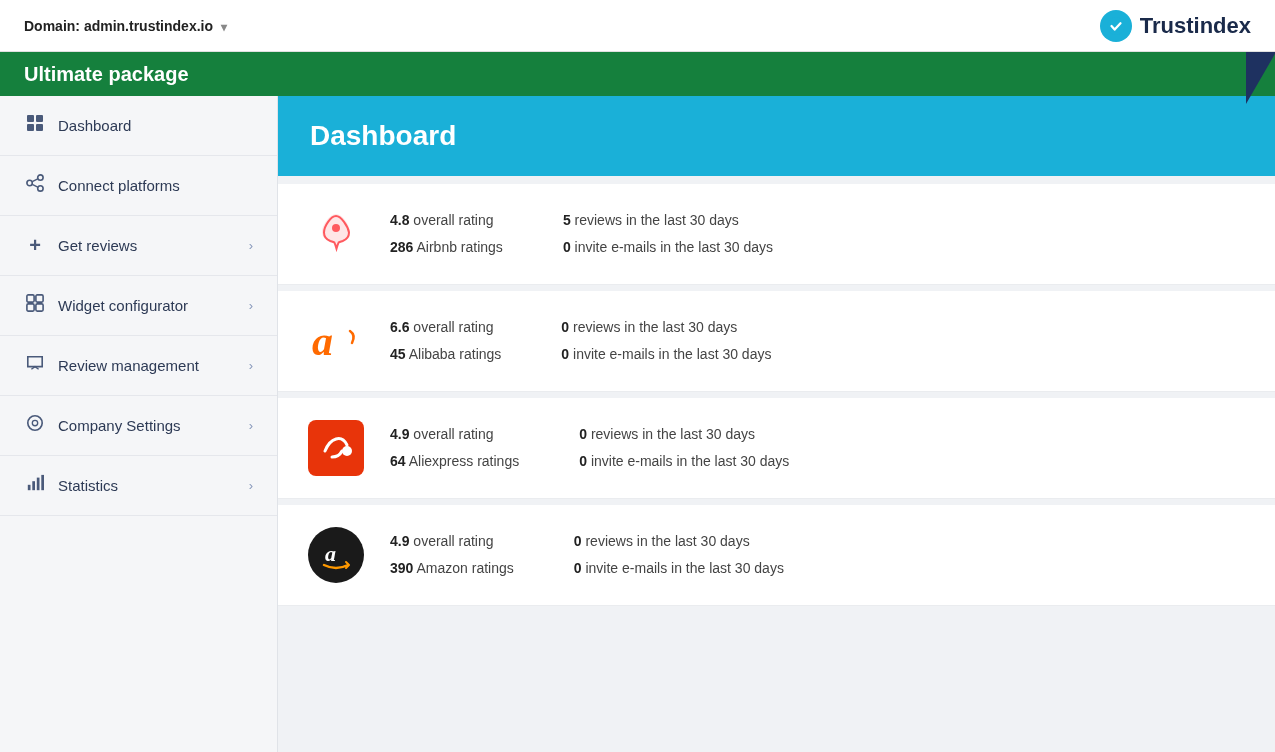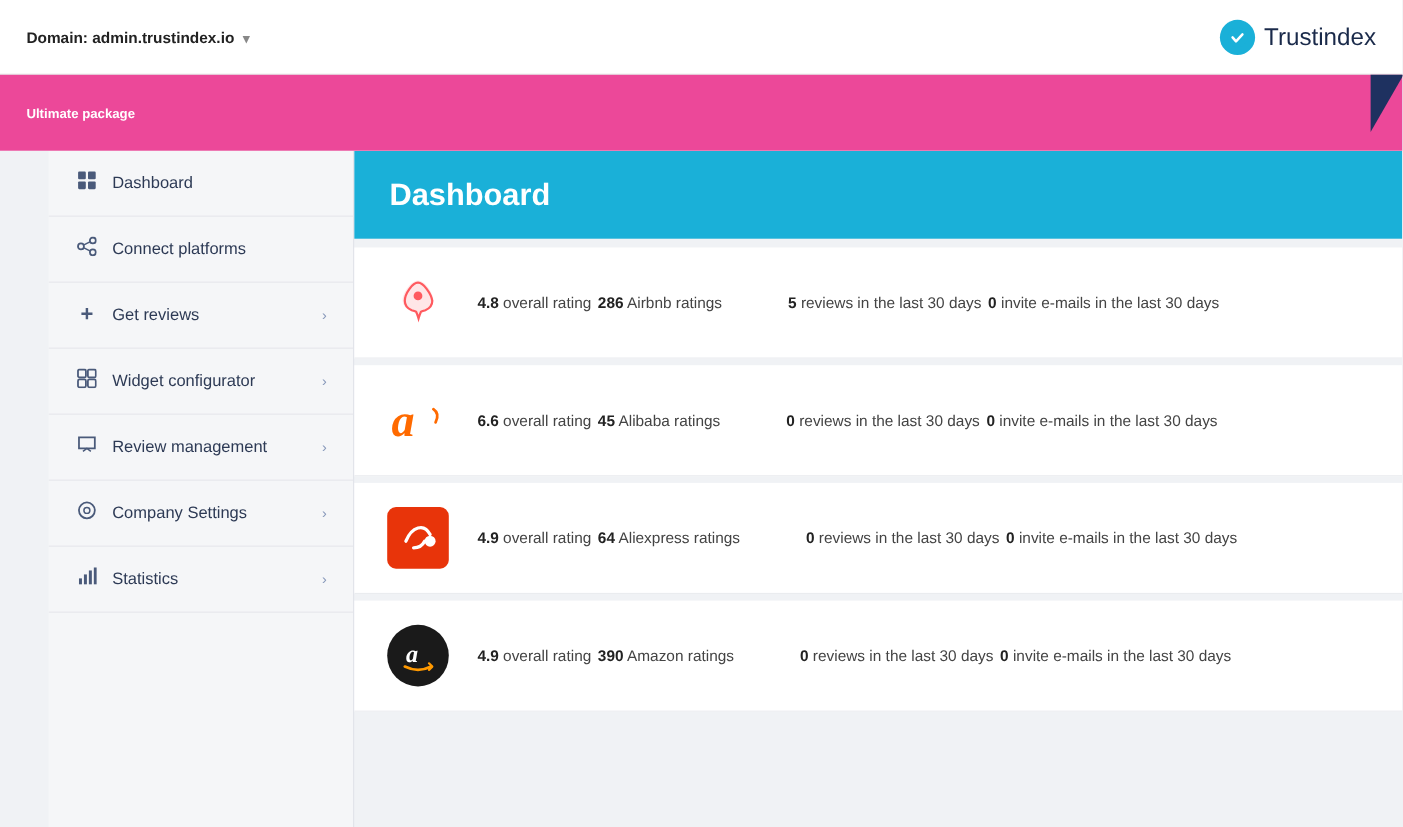--- a/index.html
+++ b/index.html
@@ -5,59 +5,58 @@
     * { margin: 0; padding: 0; box-sizing: border-box; }
     body { font-family: -apple-system, BlinkMacSystemFont, 'Segoe UI', Arial, sans-serif; background: #f0f2f5; display: flex; flex-direction: column; height: 752px; overflow: hidden; }
 
     
     .topbar {
       background: #fff;
       display: flex;
       align-items: center;
       justify-content: space-between;
       padding: 0 24px;
-      height: 68px;
+      height: 52px;
       border-bottom: 1px solid #e0e0e0;
     }
     .topbar-domain { font-size: 14px; color: #444; }
     .topbar-domain span { font-weight: bold; color: #222; }
     .topbar-domain .arrow { font-size: 12px; color: #888; margin-left: 4px; }
-    .topbar-logo { display: flex; align-items: center; gap: 8px; font-size: 22px; font-weight: normal; color: #1a2a4a; }
+    .topbar-logo { display: flex; align-items: center; gap: 8px; font-size: 22px; font-weight: bold; color: #1a2a4a; }
     .logo-icon { width: 32px; height: 32px; background: #1ab0d8; border-radius: 50%; display: flex; align-items: center; justify-content: center; color: white; font-size: 16px; }
 
     
     .package-banner {
-      background: #ec4899;
+      background: #15803d;
       color: white;
-      height: 69px;
+      height: 44px;
       display: flex;
       align-items: center;
       padding: 0 24px;
-      font-size: 12px;
+      font-size: 20px;
       font-weight: bold;
       position: relative;
     }
     .package-banner::after {
       content: '';
       position: absolute;
       right: -1px;
       top: 0;
       width: 0;
       height: 0;
       border-style: solid;
       border-width: 52px 30px 0 0;
       border-color: #1e3160 transparent transparent transparent;
     }
 
     
     .main-layout {
       display: flex;
       flex: 1;
       overflow: hidden;
-      margin-left: 44px;
     }
 
     
     .sidebar {
       width: 278px;
       background: #f5f6f8;
       border-right: 1px solid #e0e3e8;
       flex-shrink: 0;
       overflow-y: auto;
     }
@@ -108,21 +107,21 @@
       display: flex;
       align-items: center;
       justify-content: center;
       flex-shrink: 0;
     }
     .platform-info {
       flex: 1;
       display: flex;
       gap: 60px;
     }
-    .platform-col { display: flex; flex-direction: row; gap: 6px; }
+    .platform-col { display: flex; flex-direction: column; gap: 6px; }
     .platform-text { font-size: 14px; color: #444; line-height: 1.5; }
     .platform-text strong { color: #222; font-weight: 700; }
 
     
     .aliexpress-bg {
       background: #e8340a;
       width: 56px; height: 56px;
       border-radius: 8px;
       display: flex; align-items: center; justify-content: center;
     }

